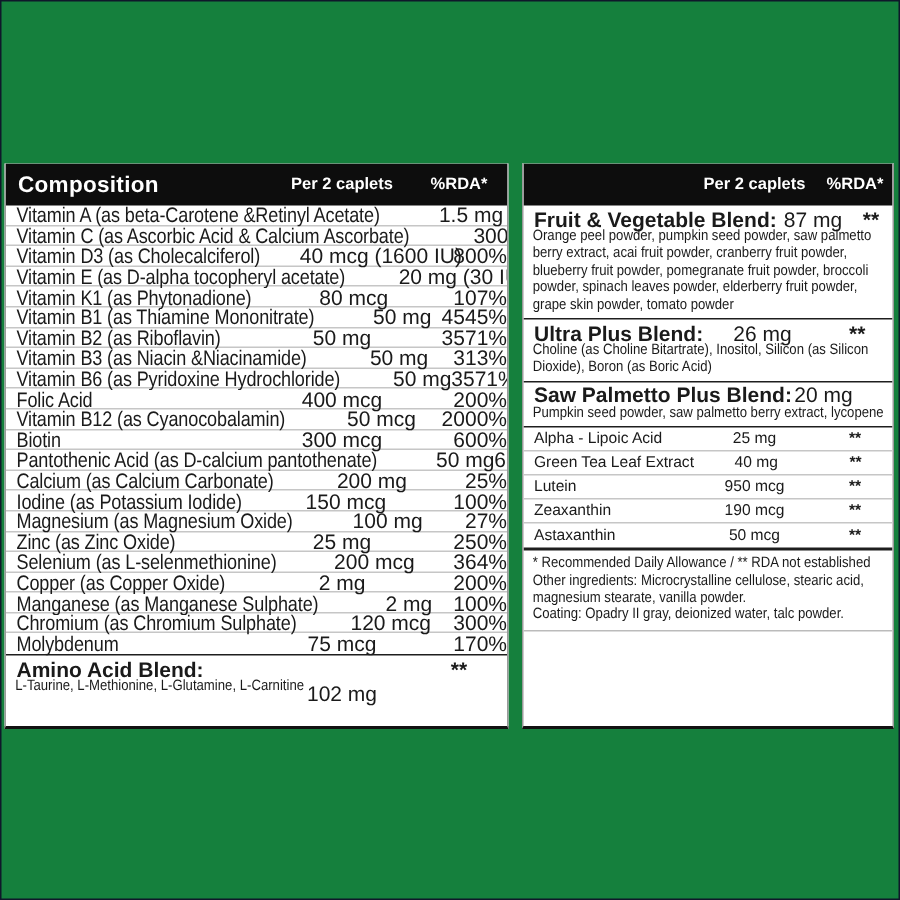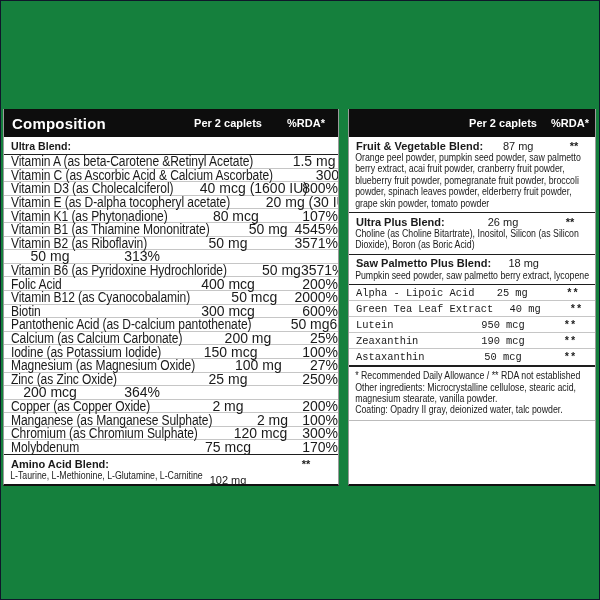--- a/index.html
+++ b/index.html
@@ -63,21 +63,21 @@
   .squeeze { display:inline-block; transform:scaleX(.86); transform-origin:0 50%; white-space:nowrap; letter-spacing:-.1px; }
   .lrow .amt { width:92px; text-align:center; white-space:nowrap; }
   .lrow .rda { width:64px; text-align:right; white-space:nowrap; }
 
   .amino {
     border-top:1.6px solid #1e1e1e;
     padding:2px 0 2px 0;
   }
   .brow {
     display:flex; align-items:center;
-    font-size:11px; height:13px;
+    font-size:14px; height:13px;
   }
   .brow .bname { flex:1; font-weight:bold; padding-left:7px; white-space:nowrap; }
   .col-left .brow .bamt { width:92px; text-align:center;margin-top:32px; }
   .col-left .brow .brda { width:64px; text-align:center; font-weight:bold; }
   .col-right .brow .bamt { width:84px; text-align:center; }
   .col-right .brow .brda { width:50px; text-align:center; font-weight:bold; }
 
   .ing {
     font-size:10px; line-height:11.4px;
     padding-left:7px; padding-right:0;
@@ -87,21 +87,20 @@
 
   .blend { padding:2px 0 3px 0; }
   .blend + .blend { border-top:1.6px solid #1e1e1e; }
 
   .rrows { border-top:1.6px solid #1e1e1e; }
   .rrow {
     display:flex; align-items:center;
     height:16px; flex:0 0 16px;
     border-bottom:1px solid #c6c6c6;
     font-size:10.4px;
-    font-family:Liberation Mono, monospace;
   }
   .rrow:last-child { border-bottom:none; }
   .rrow .name { flex:1; padding-left:7px; white-space:nowrap; }
   .rrow .amt { width:84px; text-align:center; white-space:nowrap; }
   .rrow .rda { width:50px; text-align:center; font-weight:bold; }
 
   .footnotes {
     border-top:2px solid #1e1e1e;
     border-bottom:1px solid #bbb;
     padding:3px 0 4px 0;
@@ -114,21 +113,20 @@
 <div class="page">
   <div class="label-wrap">
 
     <div class="col col-left">
       <div class="thead">
         <span class="title">Composition</span>
         <span class="hcol amt">Per 2 caplets</span>
         <span class="hcol rda">%RDA*</span>
       </div>
 
-      <div class="section-title">Ultra Blend:</div>
 
       <div>
 
           <div class="lrow">
             <span class="name"><span class="squeeze">Vitamin A (as beta-Carotene &amp;Retinyl Acetate)</span></span>
             <span class="amt">1.5 mg (5000 IU)</span>
             <span class="rda">188%</span>
           </div>
 
           <div class="lrow">
@@ -161,20 +159,21 @@
             <span class="rda">4545%</span>
           </div>
 
           <div class="lrow">
             <span class="name"><span class="squeeze">Vitamin B2 (as Riboflavin)</span></span>
             <span class="amt">50 mg</span>
             <span class="rda">3571%</span>
           </div>
 
           <div class="lrow">
+            <span class="name"><span class="squeeze">Vitamin B3 (as Niacin &amp;Niacinamide)</span></span>
             <span class="amt">50 mg</span>
             <span class="rda">313%</span>
           </div>
 
           <div class="lrow">
             <span class="name"><span class="squeeze">Vitamin B6 (as Pyridoxine Hydrochloride)</span></span>
             <span class="amt">50 mg</span>
             <span class="rda">3571%</span>
           </div>
 
@@ -220,20 +219,21 @@
             <span class="rda">27%</span>
           </div>
 
           <div class="lrow">
             <span class="name"><span class="squeeze">Zinc (as Zinc Oxide)</span></span>
             <span class="amt">25 mg</span>
             <span class="rda">250%</span>
           </div>
 
           <div class="lrow">
+            <span class="name"><span class="squeeze">Selenium (as L-selenmethionine)</span></span>
             <span class="amt">200 mcg</span>
             <span class="rda">364%</span>
           </div>
 
           <div class="lrow">
             <span class="name"><span class="squeeze">Copper (as Copper Oxide)</span></span>
             <span class="amt">2 mg</span>
             <span class="rda">200%</span>
           </div>
 
@@ -289,21 +289,21 @@
               <span class="bname">Ultra Plus Blend:</span>
               <span class="bamt">26 mg</span>
               <span class="brda">**</span>
             </div>
             <div class="ing">Choline (as Choline Bitartrate), Inositol, Silicon (as Silicon Dioxide), Boron (as Boric Acid)</div>
           </div>
 
           <div class="blend">
             <div class="brow">
               <span class="bname">Saw Palmetto Plus Blend:</span>
-              <span class="bamt">18 mg</span>
+              <span class="bamt">20 mg</span>
               <span class="brda"></span>
             </div>
             <div class="ing">Pumpkin seed powder, saw palmetto berry extract, lycopene</div>
           </div>
         </div>
 
       <div class="rrows">
 
           <div class="rrow">
             <span class="name">Alpha - Lipoic Acid</span>

